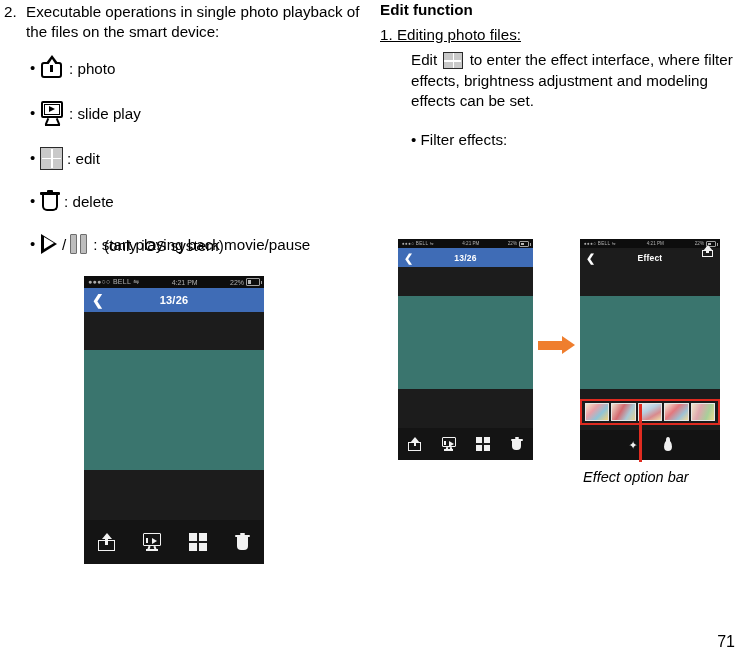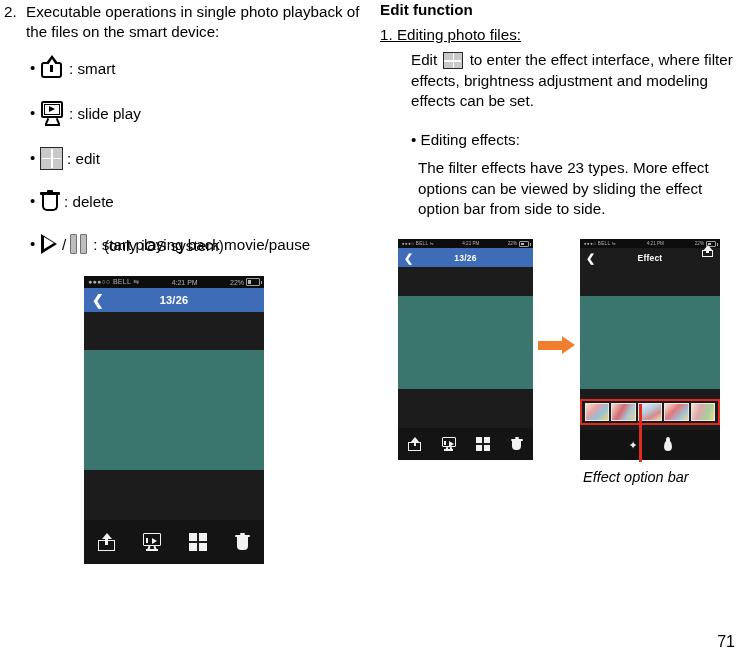--- a/index.html
+++ b/index.html
@@ -237,21 +237,21 @@
     <div class="bullets">
 
       <div class="blt tall">
         <span class="dot">•</span>
         <span class="ic ic-share">
           <span class="bx"></span>
             <span class="stem"></span>
             <span class="tip"></span>
             <span class="tipin"></span>
         </span>
-        <span class="lbl">: smart</span>
+        <span class="lbl">: photo</span>
       </div>
 
       <div class="blt tall">
         <span class="dot">•</span>
         <span class="ic ic-slide">
           <span class="scr"></span>
             <span class="scr2"></span>
             <span class="tri"></span>
           <span class="legL"></span>
             <span class="legR"></span>
@@ -362,22 +362,21 @@
     <div class="r-step">1. Editing photo files:</div>
 
     <div class="r-para">
       <span>Edit</span>
       <span class="ic-edit-inline">
         <span class="vline"></span><span class="hline"></span>
       </span>
       <span>to enter the effect interface, where filter effects, brightness adjustment and modeling effects can be set.</span>
     </div>
 
-    <div class="r-bullet">• Editing effects:</div>
-    <div class="r-para2">The filter effects have 23 types. More effect options can be viewed by sliding the effect option bar from side to side.</div>
+    <div class="r-bullet">• Filter effects:</div>
 
     <div class="phone" style="left:20px;top:239px;width:135px;height:221px;">
 
       <div class="statusbar" style="height:9px;font-size:4.6px;">
         <span class="sb-left">●●●○ BELL ⇋</span>
         <span class="sb-mid">4:21 PM</span>
         <span class="sb-right">
           <span>22%</span>
           <span class="batt" style="width:8px;height:4px;">
               <i></i>

